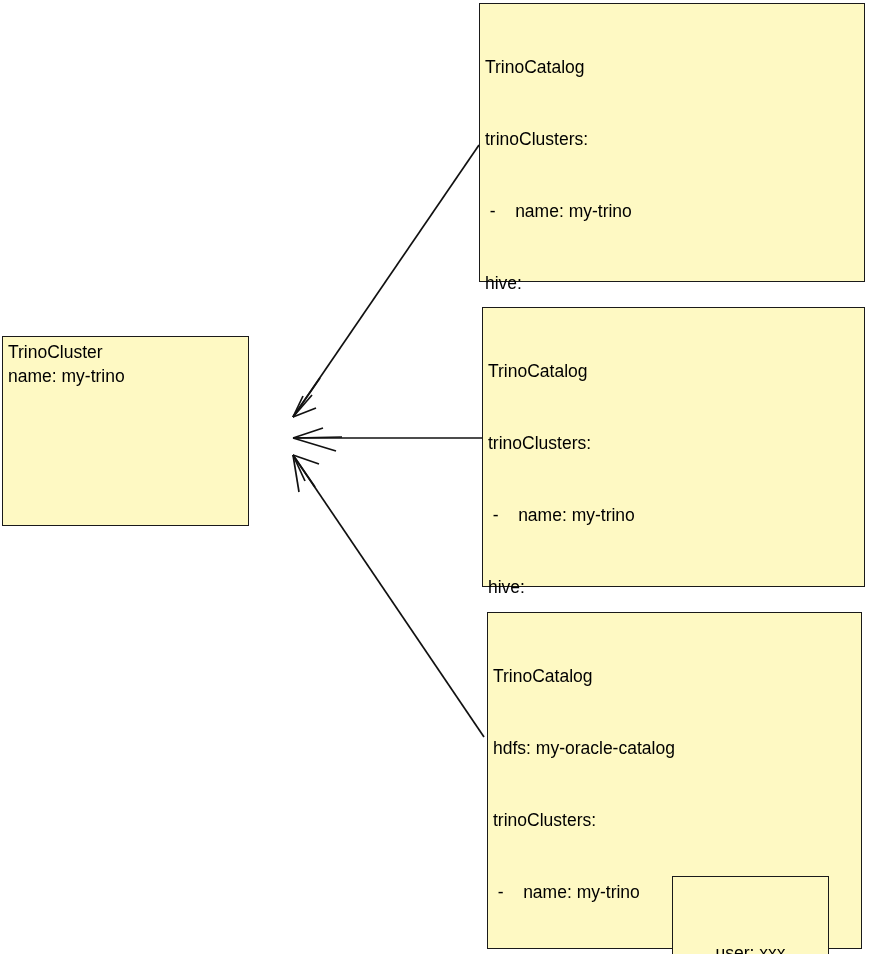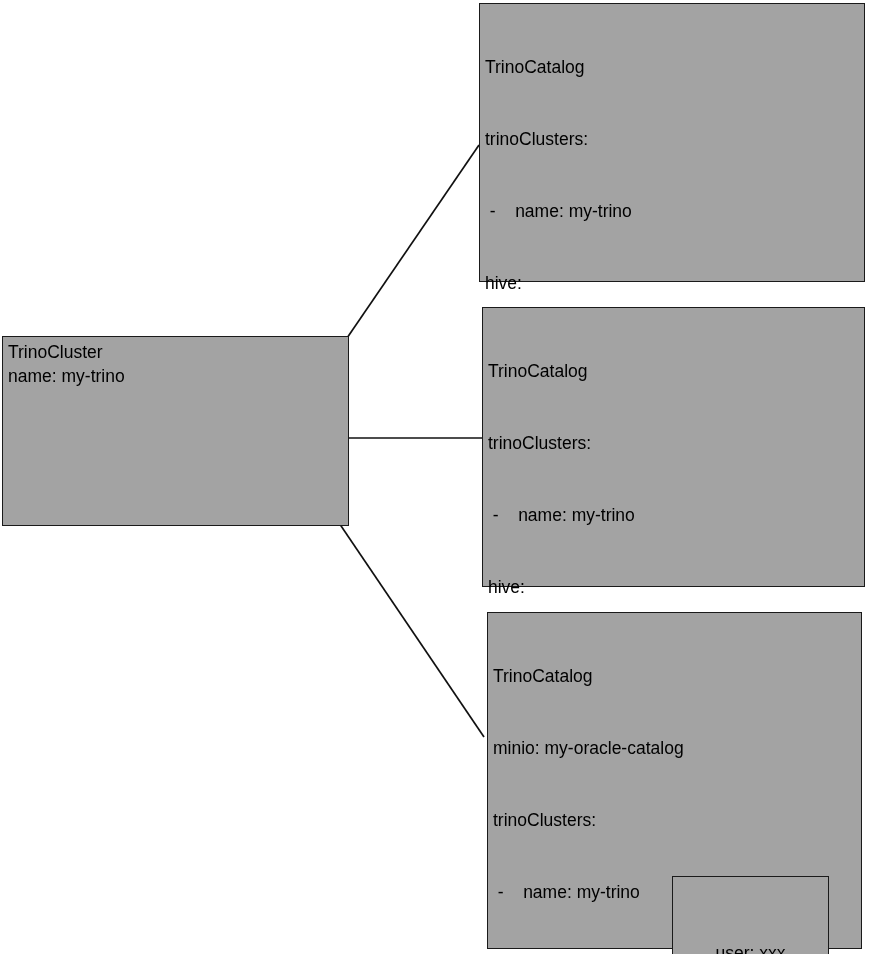--- a/index.html
+++ b/index.html
@@ -11,21 +11,21 @@
     position: relative;
     width: 872px;
     height: 954px;
     background: #ffffff;
     font-family: "Liberation Sans", sans-serif;
     overflow: hidden;
   }
   .node {
     position: absolute;
     box-sizing: border-box;
-    background: #a3a3a3;
+    background: #fef9c3;
     border: 1.6px solid #1a1a1a;
   }
   .node-text {
     position: absolute;
     left: 5px;
     top: 3px;
     right: 4px;
     font-size: 17.5px;
     line-height: 24px;
     color: #000000;
@@ -36,21 +36,21 @@
     white-space: pre;
   }
   .ind0 { padding-left: 0px; }
   .ind1 { padding-left: 20px; }
   .ind2 { padding-left: 44px; }
   .ind3 { padding-left: 68px; }
 
   #cluster-node {
     left: 2px;
     top: 336px;
-    width: 347px;
+    width: 247px;
     height: 190px;
   }
   #catalog-node-1 {
     left: 479px;
     top: 3px;
     width: 386px;
     height: 279px;
   }
   #catalog-node-2 {
     left: 482px;
@@ -155,21 +155,21 @@
       <span class="line ind0">hive:</span>
       <span class="line ind1">hdfs:</span>
       <span class="line ind2"># TBD</span>
       <span class="line ind1">metastore: # whatever</span>
     </div>
   </div>
 
   <div class="node" id="catalog-node-3">
     <div class="node-text">
       <span class="line ind0">TrinoCatalog</span>
-      <span class="line ind0">minio: my-oracle-catalog</span>
+      <span class="line ind0">hdfs: my-oracle-catalog</span>
       <span class="line ind0">trinoClusters:</span>
       <span class="line ind0"> -    name: my-trino</span>
       <span class="line ind0">oracle:</span>
       
       
     </div>
   </div>
 
   <div class="node" id="credentials-node">
     <div class="node-text">

